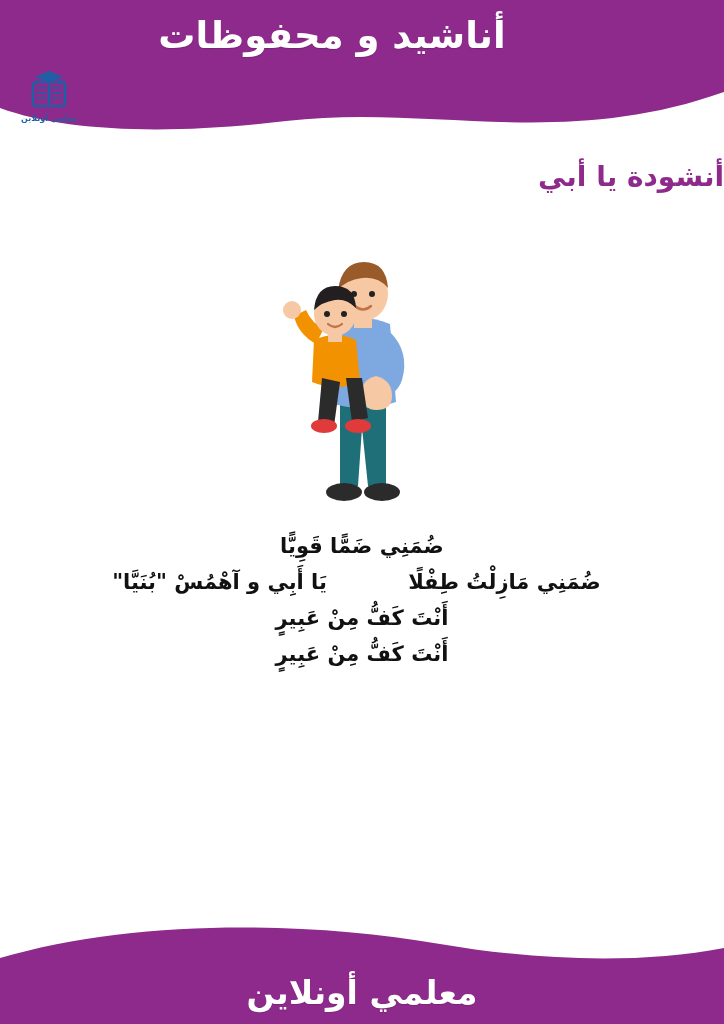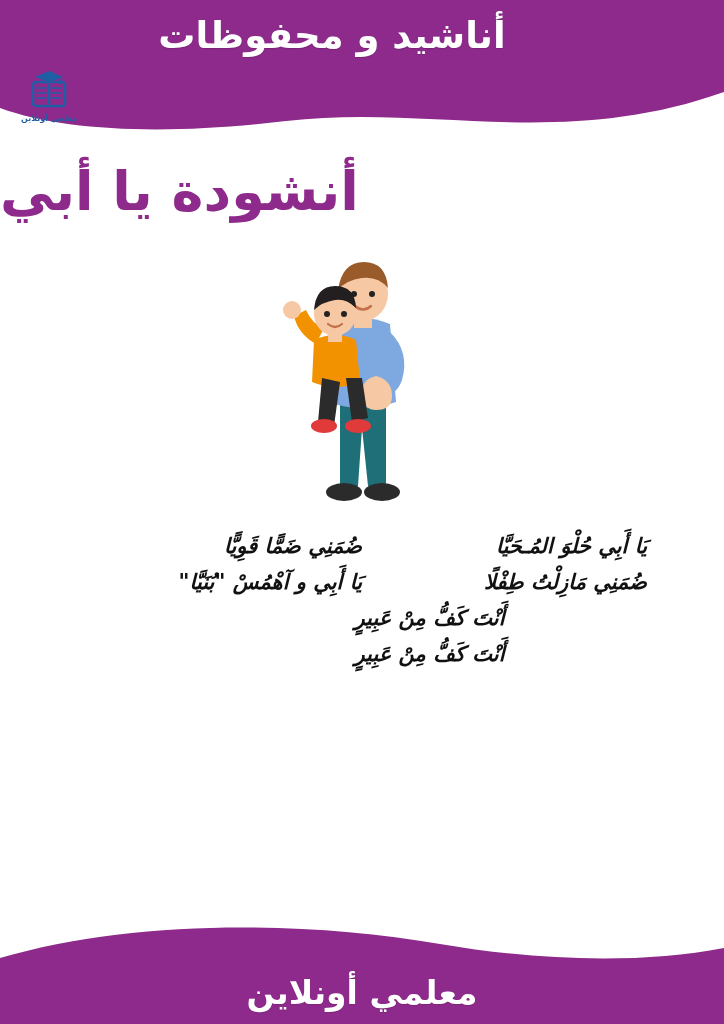--- a/index.html
+++ b/index.html
@@ -68,23 +68,23 @@
     direction: rtl;
     font-weight: bold;
   }
 
   
   .poem-title {
     position: absolute;
     top: 160px;
     left: 0;
     width: 724px;
-    text-align: left;
+    text-align: right;
     color: #8e2a8b;
-    font-size: 54px;
+    font-size: 28px;
     font-weight: bold;
     direction: rtl;
   }
 
   
   .illustration {
     position: absolute;
     top: 228px;
     left: 262px;
     width: 200px;
@@ -104,23 +104,22 @@
     flex-direction: row;
     justify-content: center;
     align-items: baseline;
     margin-bottom: 12px;
     color: #111111;
     font-size: 21px;
     font-weight: bold;
   }
   .hemistich {
     width: 285px;
-    text-align: right;
+    text-align: center;
     white-space: nowrap;
-    font-style: italic;
   }
 
   
   .footer-wrap {
     position: absolute;
     bottom: 0;
     left: 0;
     width: 724px;
     height: 110px;
     overflow: hidden;
@@ -198,21 +197,20 @@
     <rect x="66" y="102" width="14" height="12" fill="#f6c9a4"></rect>
     <ellipse cx="73" cy="86" rx="21" ry="22" fill="#f6c9a4"></ellipse>
     <path d="M52 82 q2 -24 21 -24 q20 0 21 22 q-10 -10 -21 -8 q-13 2 -21 10 Z" fill="#231f20"></path>
     <circle cx="65" cy="86" r="3" fill="#222"></circle>
     <circle cx="82" cy="86" r="3" fill="#222"></circle>
     <path d="M66 96 q7 6 14 0" stroke="#c2714a" stroke-width="2.2" fill="none" stroke-linecap="round"></path>
   </svg>
 
   <div class="verses">
     <div class="verse-row">
-      <span class="hemistich">يَا أَبِي حُلْوَ المُـحَيَّا</span>
       <span class="hemistich">ضُمَنِي ضَمًّا قَوِيًّا</span>
     </div>
     <div class="verse-row">
       <span class="hemistich">ضُمَنِي مَازِلْتُ طِفْلًا</span>
       <span class="hemistich">يَا أَبِي و آهْمُسْ "بُنَيَّا"</span>
     </div>
     <div class="verse-row">
       <span class="hemistich">أَنْتَ كَفُّ مِنْ عَبِيرٍ</span>
     </div>
     <div class="verse-row">

